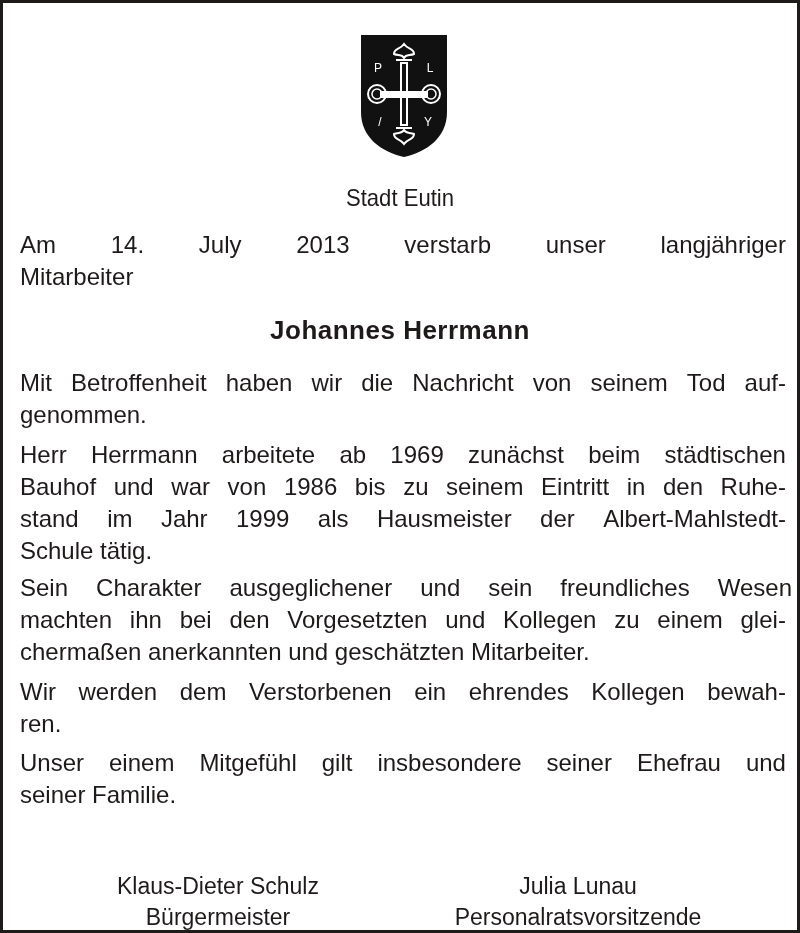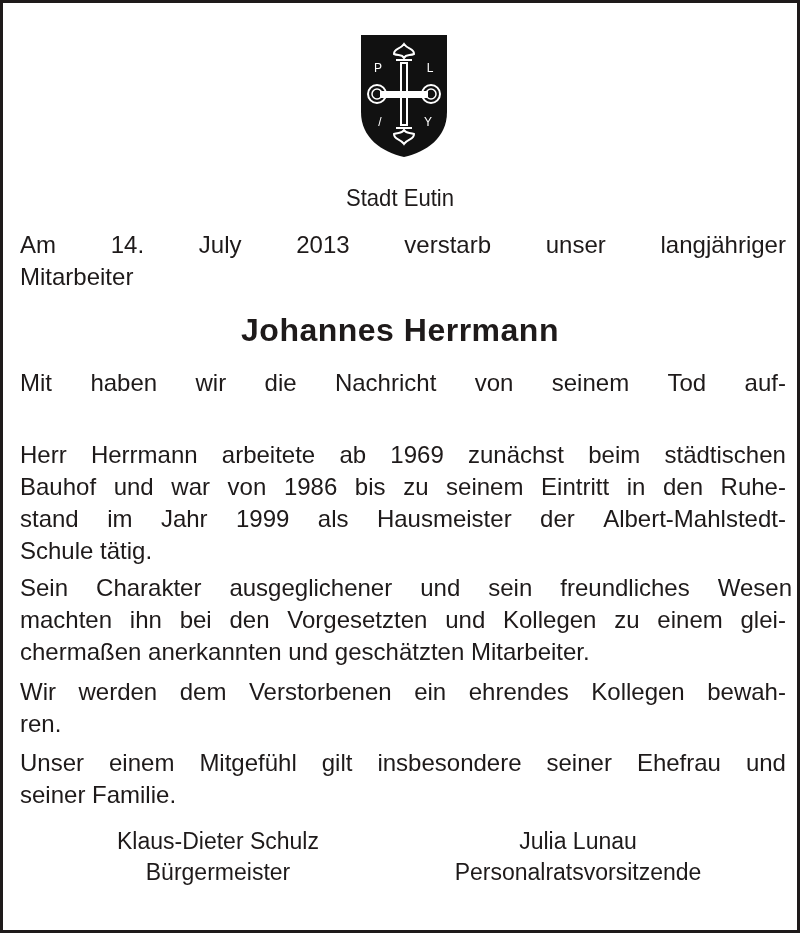--- a/index.html
+++ b/index.html
@@ -27,25 +27,25 @@
       font-size: 24px; line-height: 32px;
     }
     .line {
       display: block; white-space: nowrap;
       text-align: justify; text-align-last: justify;
       width: 100%;
     }
     .line.last { text-align: left; text-align-last: left; }
     .name {
       position: absolute; left: 0; right: 0; top: 305px;
-      text-align: center; font-size: 32px; font-weight: bold;
+      text-align: center; font-size: 26px; font-weight: bold;
       line-height: 44px; letter-spacing: 0.5px;
     }
     .sig {
-      position: absolute; top: 823px; width: 360px;
+      position: absolute; top: 868px; width: 360px;
       text-align: center; font-size: 23px; line-height: 31px;
     }
     .sig.left { left: 35px; }
     .sig.right { left: 395px; }
   </style>
 </head>
 <body>
 
 <div class="frame">
 
@@ -88,29 +88,31 @@
         <span>langjähriger</span>
       </span>
     <span class="line last">Mitarbeiter</span>
   </div>
 
   <div class="name">Johannes Herrmann</div>
 
   <div class="para" style="top: 364px;">
     <span class="line" style="display: flex; justify-content: space-between;">
         <span>Mit</span>
+        <span>Betroffenheit</span>
         <span>haben</span>
         <span>wir</span>
         <span>die</span>
         <span>Nachricht</span>
         <span>von</span>
         <span>seinem</span>
         <span>Tod</span>
         <span>auf-</span>
       </span>
+    <span class="line last">genommen.</span>
   </div>
 
   <div class="para" style="top: 436px;">
     <span class="line" style="display: flex; justify-content: space-between;">
         <span>Herr</span>
         <span>Herrmann</span>
         <span>arbeitete</span>
         <span>ab</span>
         <span>1969</span>
         <span>zunächst</span>

